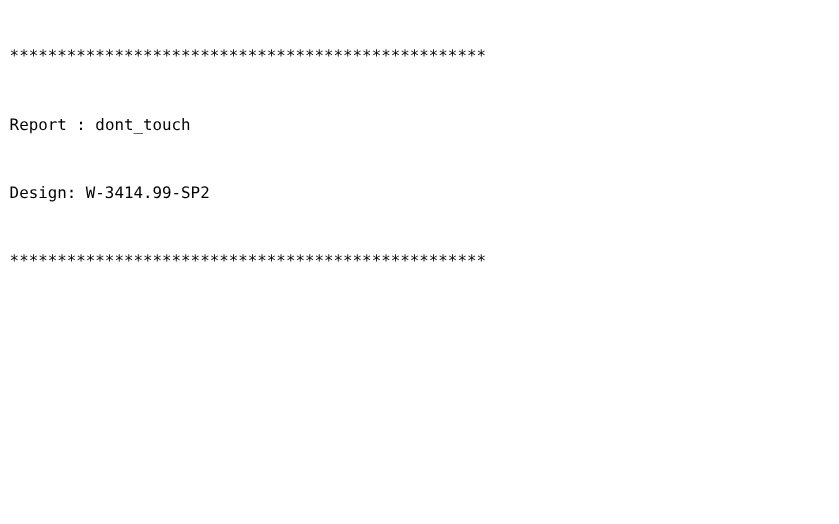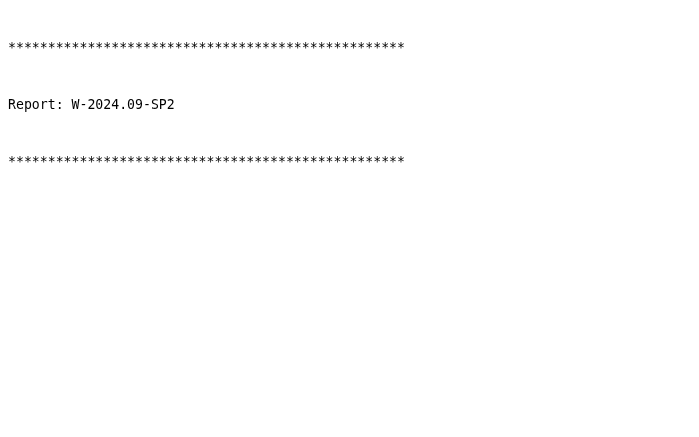--- a/index.html
+++ b/index.html
@@ -18,21 +18,22 @@
     overflow: hidden;
   }
   .line { height: 19px; }
   .hdr-value { margin-left: 1ch; }
 </style>
 </head>
 <body>
 
 <div class="console">
   <div class="line">**************************************************</div>
-  <div class="line"><span class="hdr-label">Report:</span><span class="hdr-value">W-2024.09-SP2</span></div>
+  <div class="line"><span class="hdr-label">Report :</span><span class="hdr-value">dont_touch</span></div>
+  <div class="line"><span class="hdr-label">Design:</span><span class="hdr-value">W-3414.99-SP2</span></div>
   <div class="line">**************************************************</div>
   <div class="line"></div>
   
   
   
   
   
   
   
   

